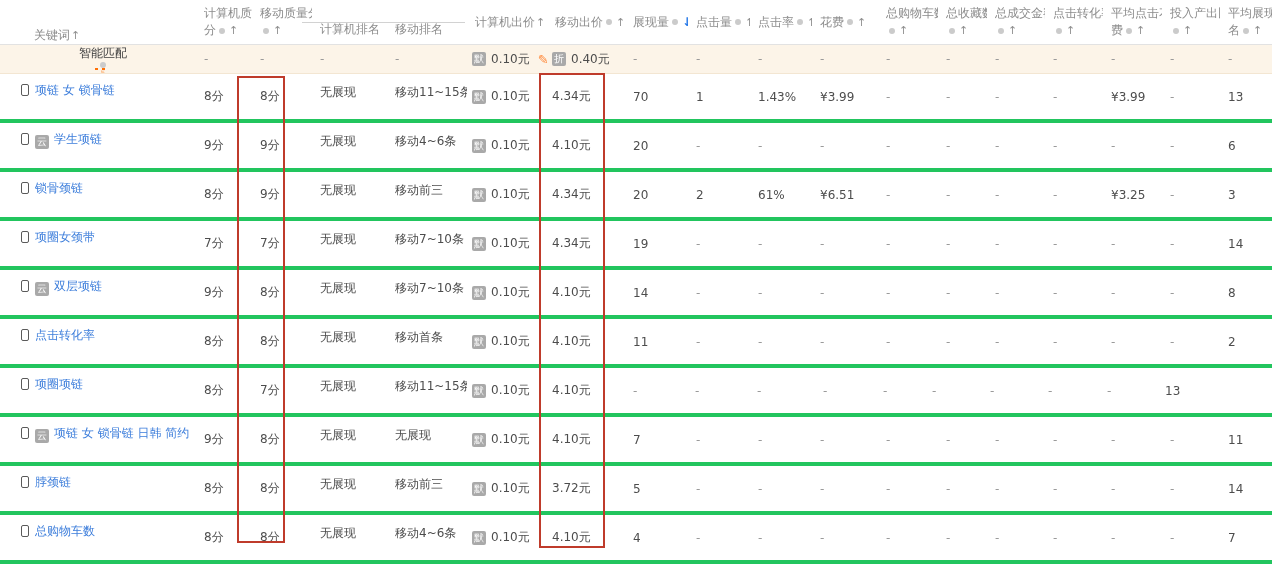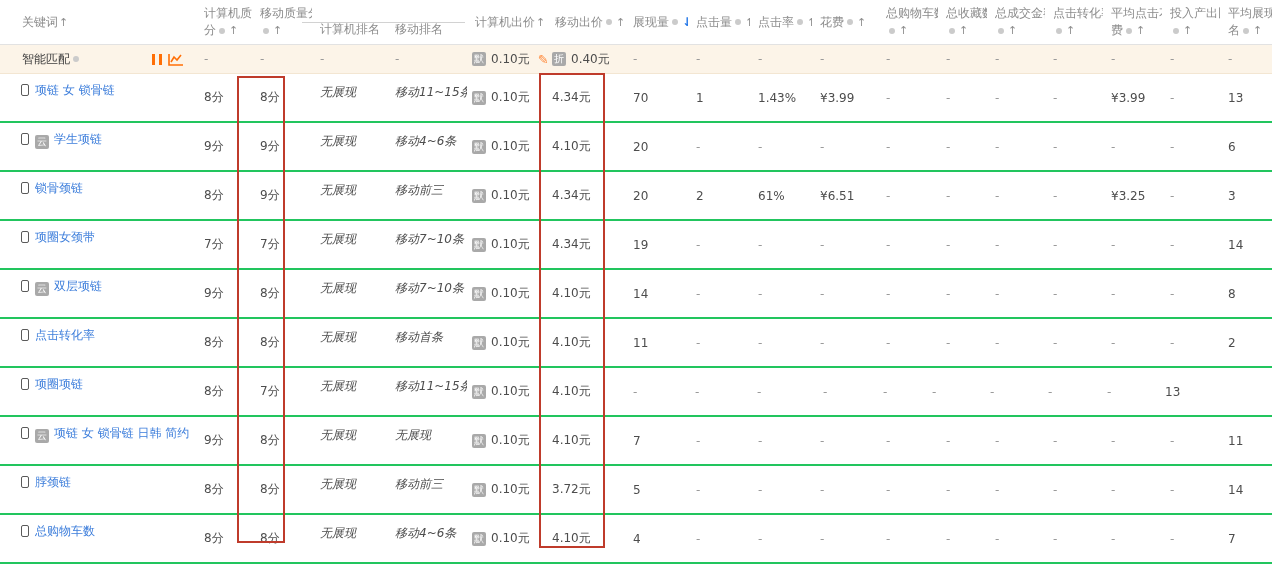--- a/index.html
+++ b/index.html
@@ -10,35 +10,35 @@
   }
   
   .c0{width:196px}.c1{width:56px}.c2{width:60px}.c3{width:75px}.c4{width:80px}
   .c5{width:80px}.c6{width:78px}.c7{width:63px}.c8{width:62px}.c9{width:62px}
   .c10{width:66px}.c11{width:60px}.c12{width:49px}.c13{width:58px}.c14{width:58px}
   .c15{width:59px}.c16{width:58px}.c17{width:52px}
 
   .thead { display:flex; height:45px; border-bottom:1px solid #e2e2e2; background:#fff; }
   .th { display:flex; flex-direction:column; justify-content:center; color:#8c8c8c;
         padding-left:8px; white-space:nowrap; overflow:hidden; cursor:pointer; }
-  .th.c0 { padding-left:22px; }
+  .th.c0 { padding-left:34px;justify-content:flex-end; }
   .th.sub { justify-content:flex-end; padding-bottom:6px; }
   .hline { height:17px; line-height:17px; display:flex; align-items:center; white-space:nowrap; }
 
-  .row { display:flex; height:49px; border-bottom:2px solid #22c55e; background:#fff; }
+  .row { display:flex; height:49px; border-bottom:4px solid #22c55e; background:#fff; }
   .row.smart { height:29px; background:#fcf4e8; border-bottom:1px solid #f3e6d2; }
   .cell { display:flex; align-items:center; padding-left:8px; color:#4d4d4d;
           white-space:nowrap; overflow:hidden; }
-  .cell.top { align-items:flex-start; padding-top:10px;font-style:italic; }
+  .cell.top { align-items:flex-start; padding-top:10px; }
   .cell.bid { padding-left:5px; }
   .smart .cell { align-items:center; padding-top:0; }
   .dash { color:#9a9a9a; }
 
   .kwcell { display:block; padding:8px 6px 0 7px; text-indent:14px; line-height:17px;
-            white-space:normal; overflow:hidden; }
+            white-space:normal; overflow:hidden;flex-direction:column; }
   .smart .kwcell { display:flex; align-items:center; text-indent:0; padding:0 12px 0 22px; }
   .kw-link { color:#3d7edb; cursor:pointer; }
   .smart-label { color:#3b3b3b; }
 
   .phone-icon { display:inline-block; width:8px; height:12px; border:1px solid #5a5a5a;
                 border-radius:2px; margin-right:6px; vertical-align:-2px; }
   .badge { display:inline-block; min-width:14px; height:14px; line-height:14px;
            background:#a9a9a9; color:#fff; font-size:10px; text-align:center;
            border-radius:2px; margin-right:5px; vertical-align:-2px; text-indent:0;
            padding:0 1px; }

